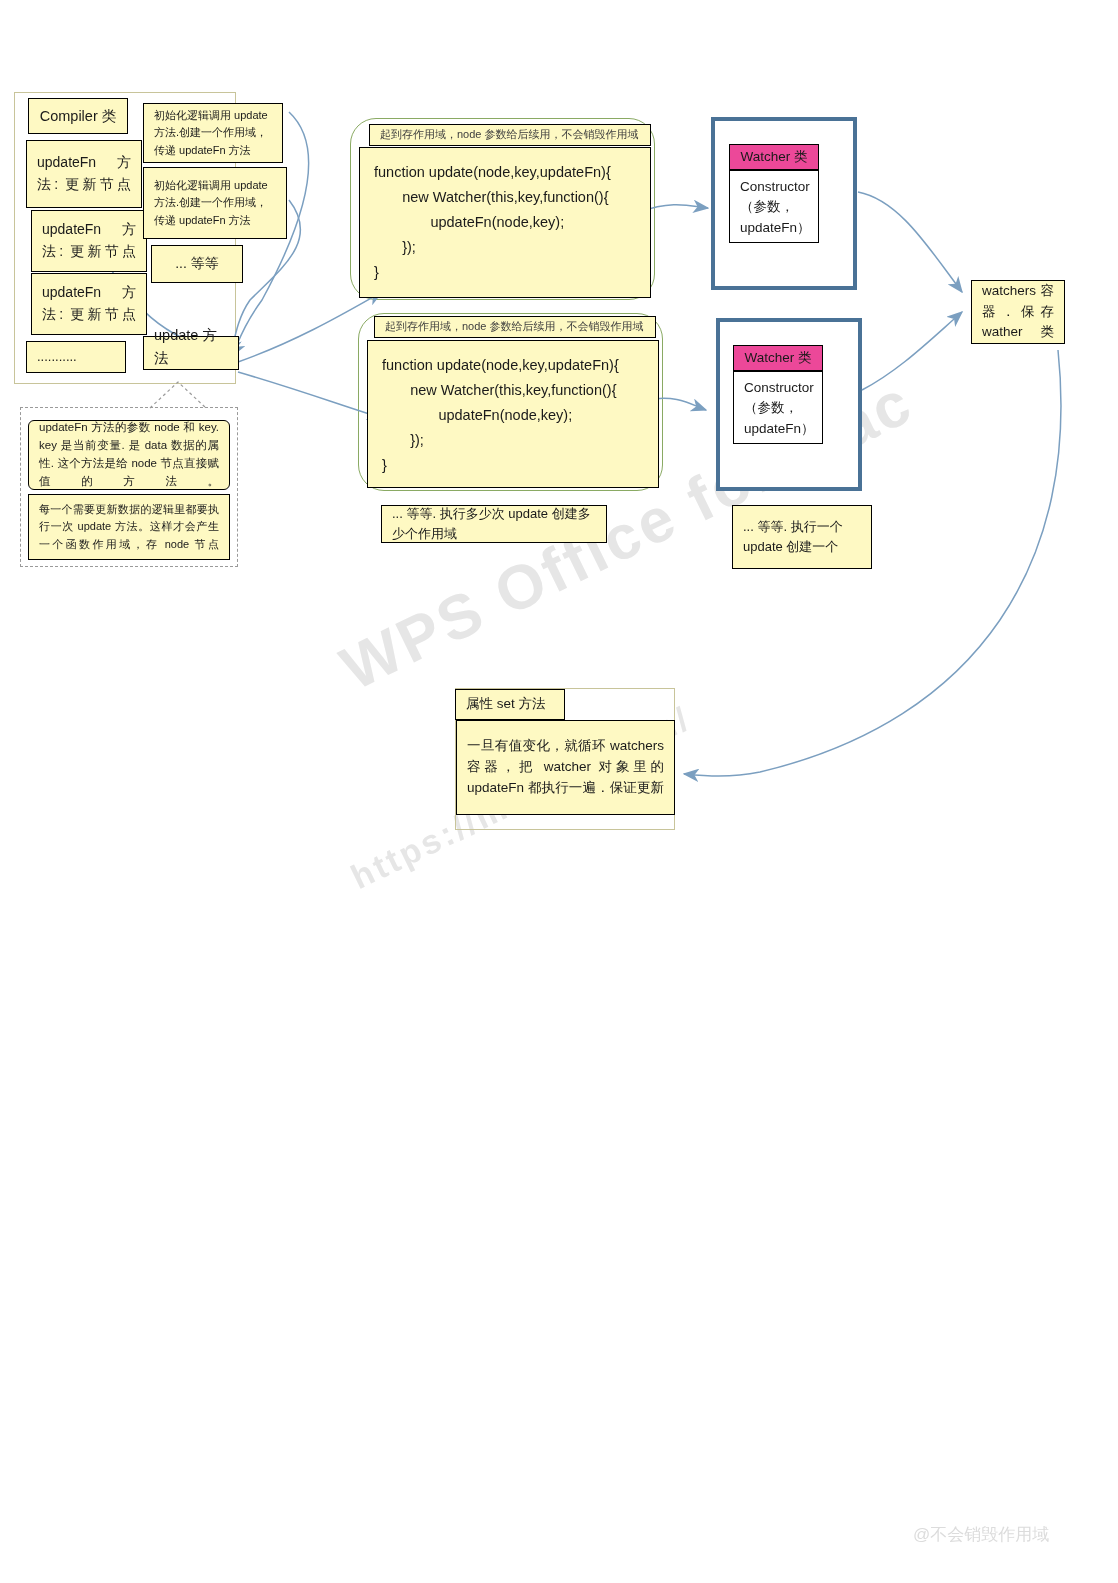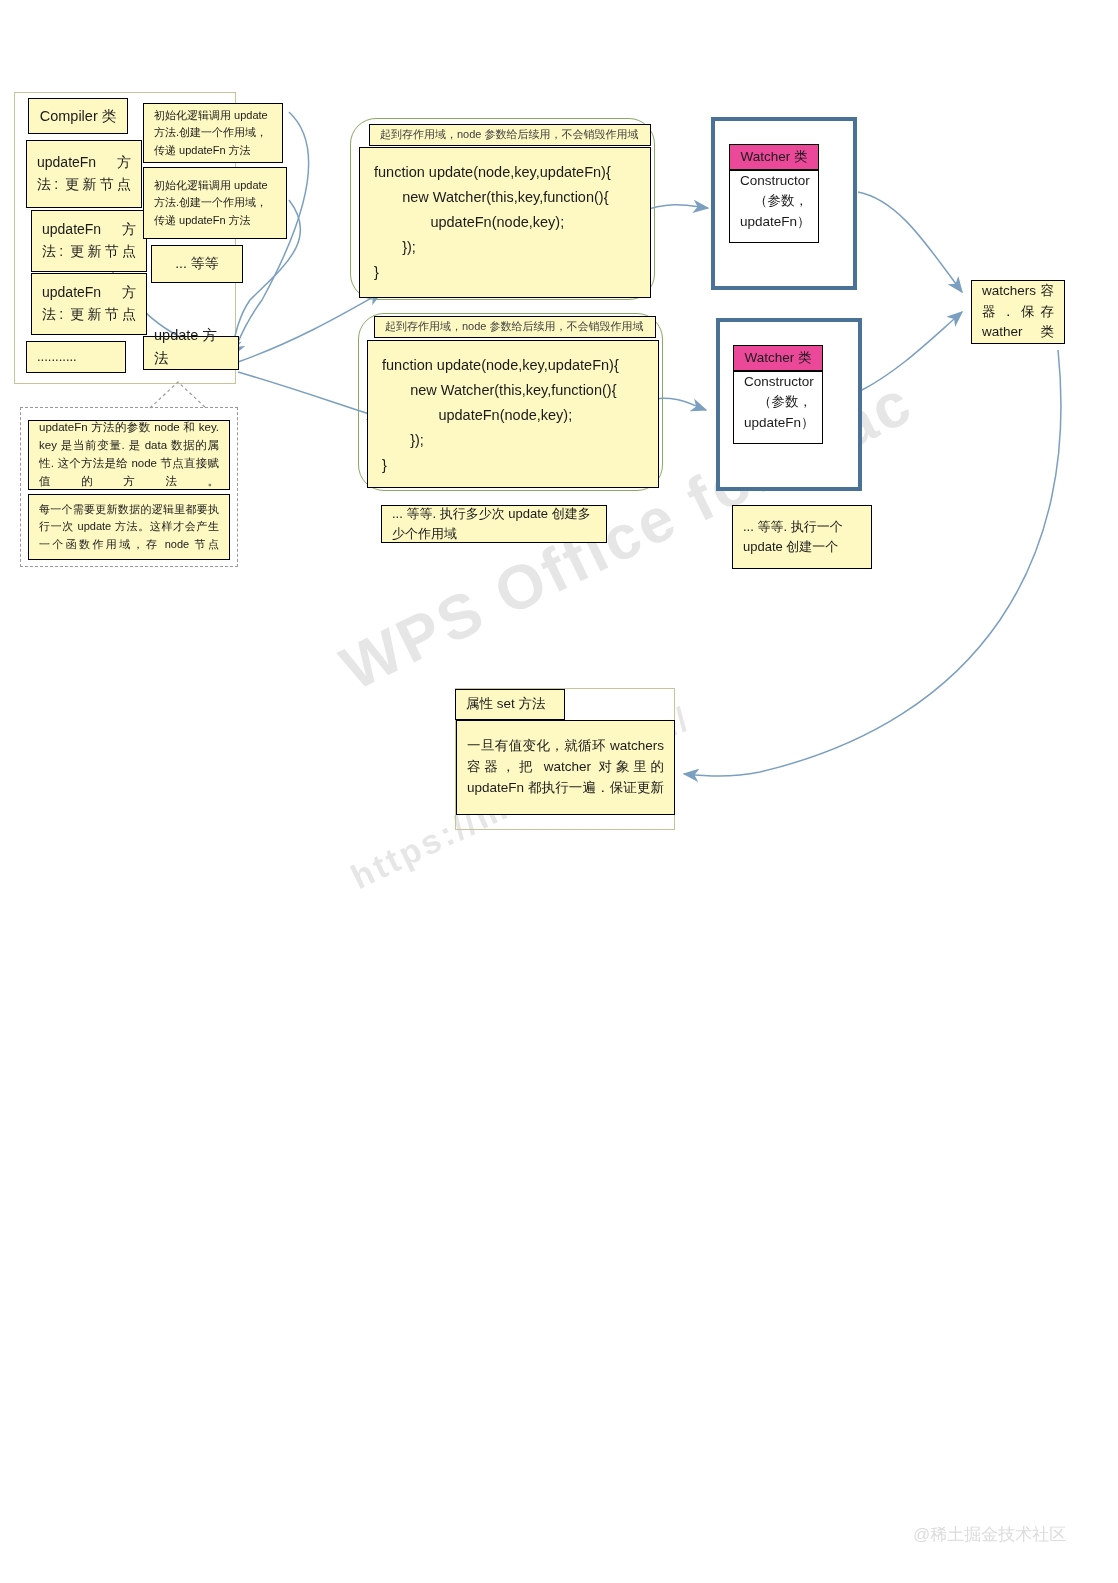--- a/index.html
+++ b/index.html
@@ -96,23 +96,22 @@
     z-index: 6;
   }
   .uml-body {
     position: absolute;
     box-sizing: border-box;
     border: 1.4px solid #000000;
     border-top: none;
     background: #fff;
     font-size: 13.5px;
     line-height: 1.5;
-    padding: 0 10px;
+    padding: 6px 10px;
     z-index: 6;
-    text-align: right;
   }
   svg.links {
     position: absolute;
     left: 0; top: 0;
     width: 1118px; height: 1583px;
     z-index: 4;
     pointer-events: none;
   }
   .wm {
     position: absolute;
@@ -203,21 +202,21 @@
   <div class="box center" style="left:151px; top:245px; width:92px; height:38px; font-size:14px;">
     <span class="txt">... 等等</span>
   </div>
 
   <div class="box" style="left:143px; top:336px; width:96px; height:34px; font-size:14.5px;align-items:flex-end;">
     <span class="txt">update 方法</span>
   </div>
 
   <div class="group-dashed" style="left:20px; top:407px; width:218px; height:160px;"></div>
 
-  <div class="box justify" style="left:28px; top:420px; width:202px; height:70px; font-size:11.5px; z-index:7;">
+  <div class="box justify" style="left:28px; top:420px; width:202px; height:70px; font-size:11.5px; z-index:7;border-radius:6px;">
     <span class="txt">updateFn 方法的参数 node 和 key. key 是当前变量. 是 data 数据的属性. 这个方法是给 node 节点直接赋值的方法。</span>
   </div>
 
   <div class="box justify" style="left:28px; top:494px; width:202px; height:66px; font-size:11px; z-index:7;">
     <span class="txt">每一个需要更新数据的逻辑里都要执行一次 update 方法。这样才会产生一个函数作用域，存 node 节点</span>
   </div>
 
   <div class="group-green" style="left:350px; top:118px; width:305px; height:182px;"></div>
 
   <div class="box" style="left:369px; top:124px; width:282px; height:22px;">
@@ -277,15 +276,15 @@
   <div class="group-olive" style="left:455px; top:688px; width:220px; height:142px;"></div>
 
   <div class="box" style="left:455px; top:689px; width:110px; height:31px; font-size:13.5px;">
     <span class="txt">属性 set 方法</span>
   </div>
 
   <div class="box justify" style="left:456px; top:720px; width:219px; height:95px; font-size:13.5px;">
     <span class="txt">一旦有值变化，就循环 watchers 容器，把 watcher 对象里的 updateFn 都执行一遍．保证更新</span>
   </div>
 
-  <div class="wm-brand" style="left:913px; top:1523px;">@稀土掘金技术社区</div>
+  <div class="wm-brand" style="left:913px; top:1523px;">@不会销毁作用域</div>
 
 </div>
 
 </body></html>

